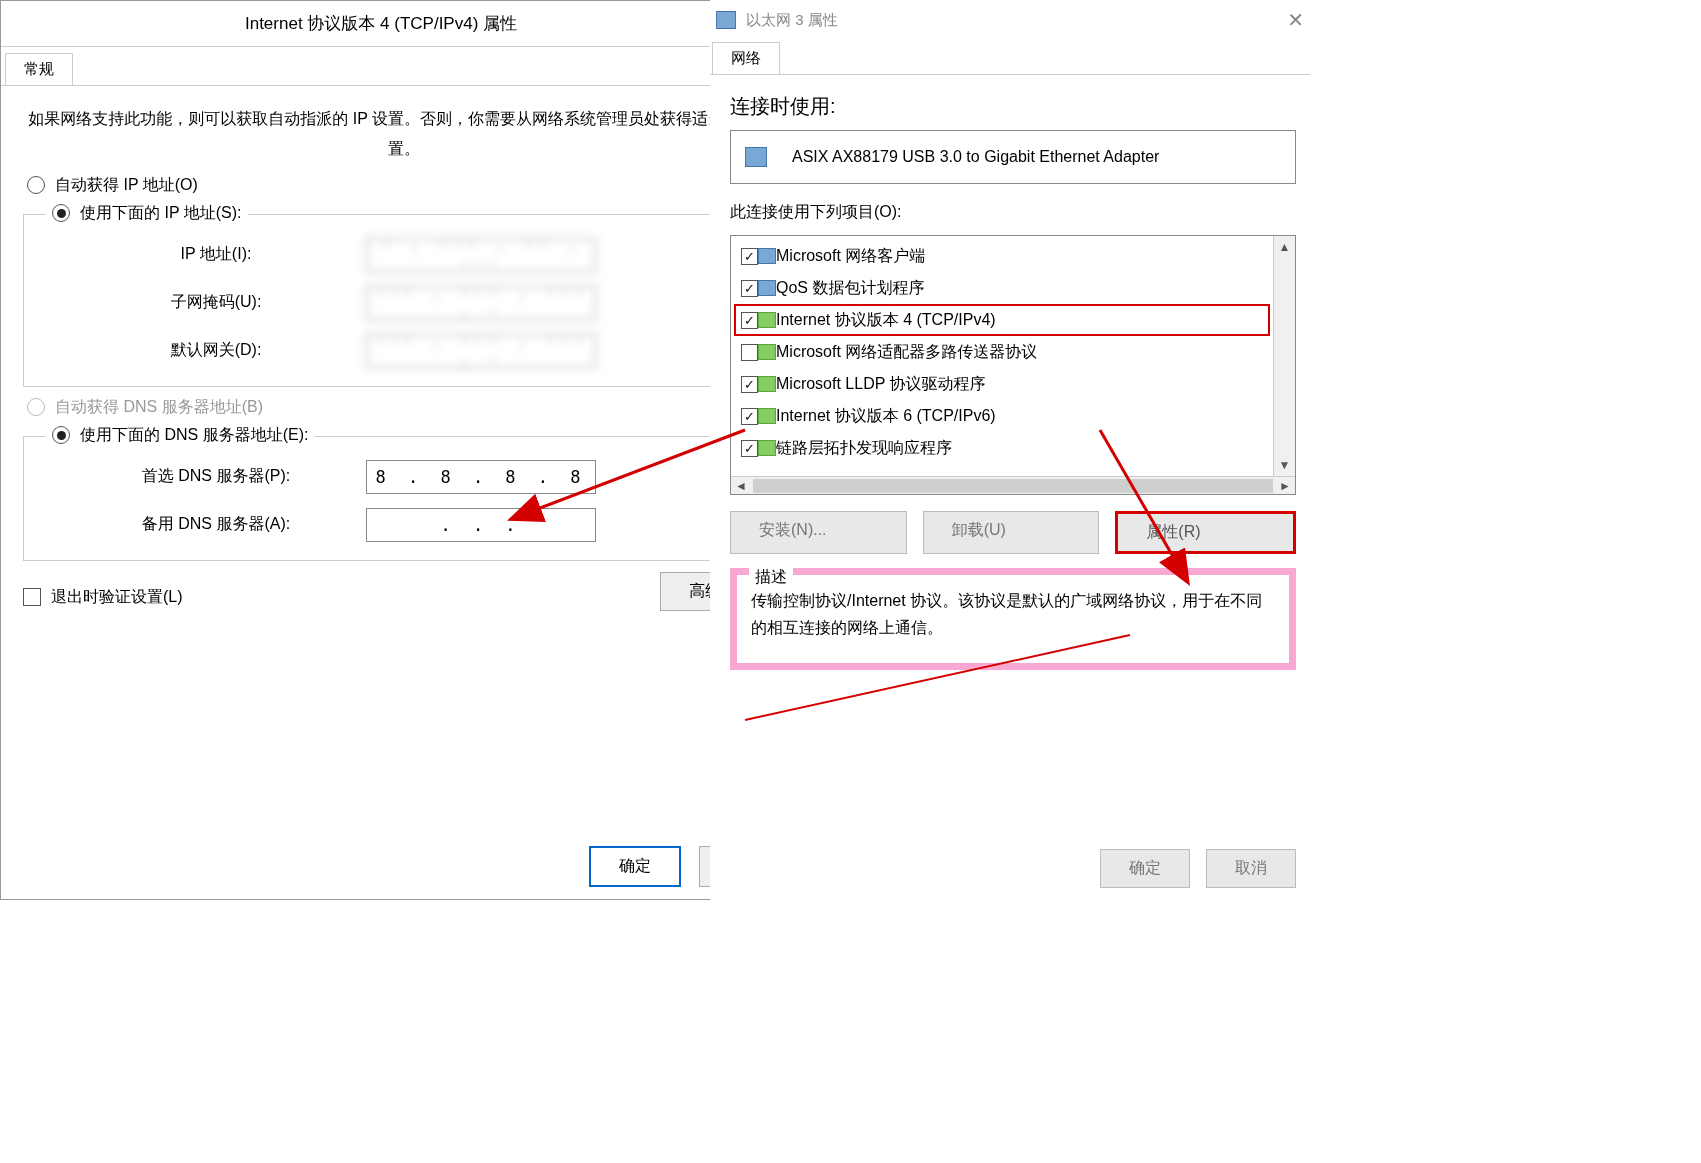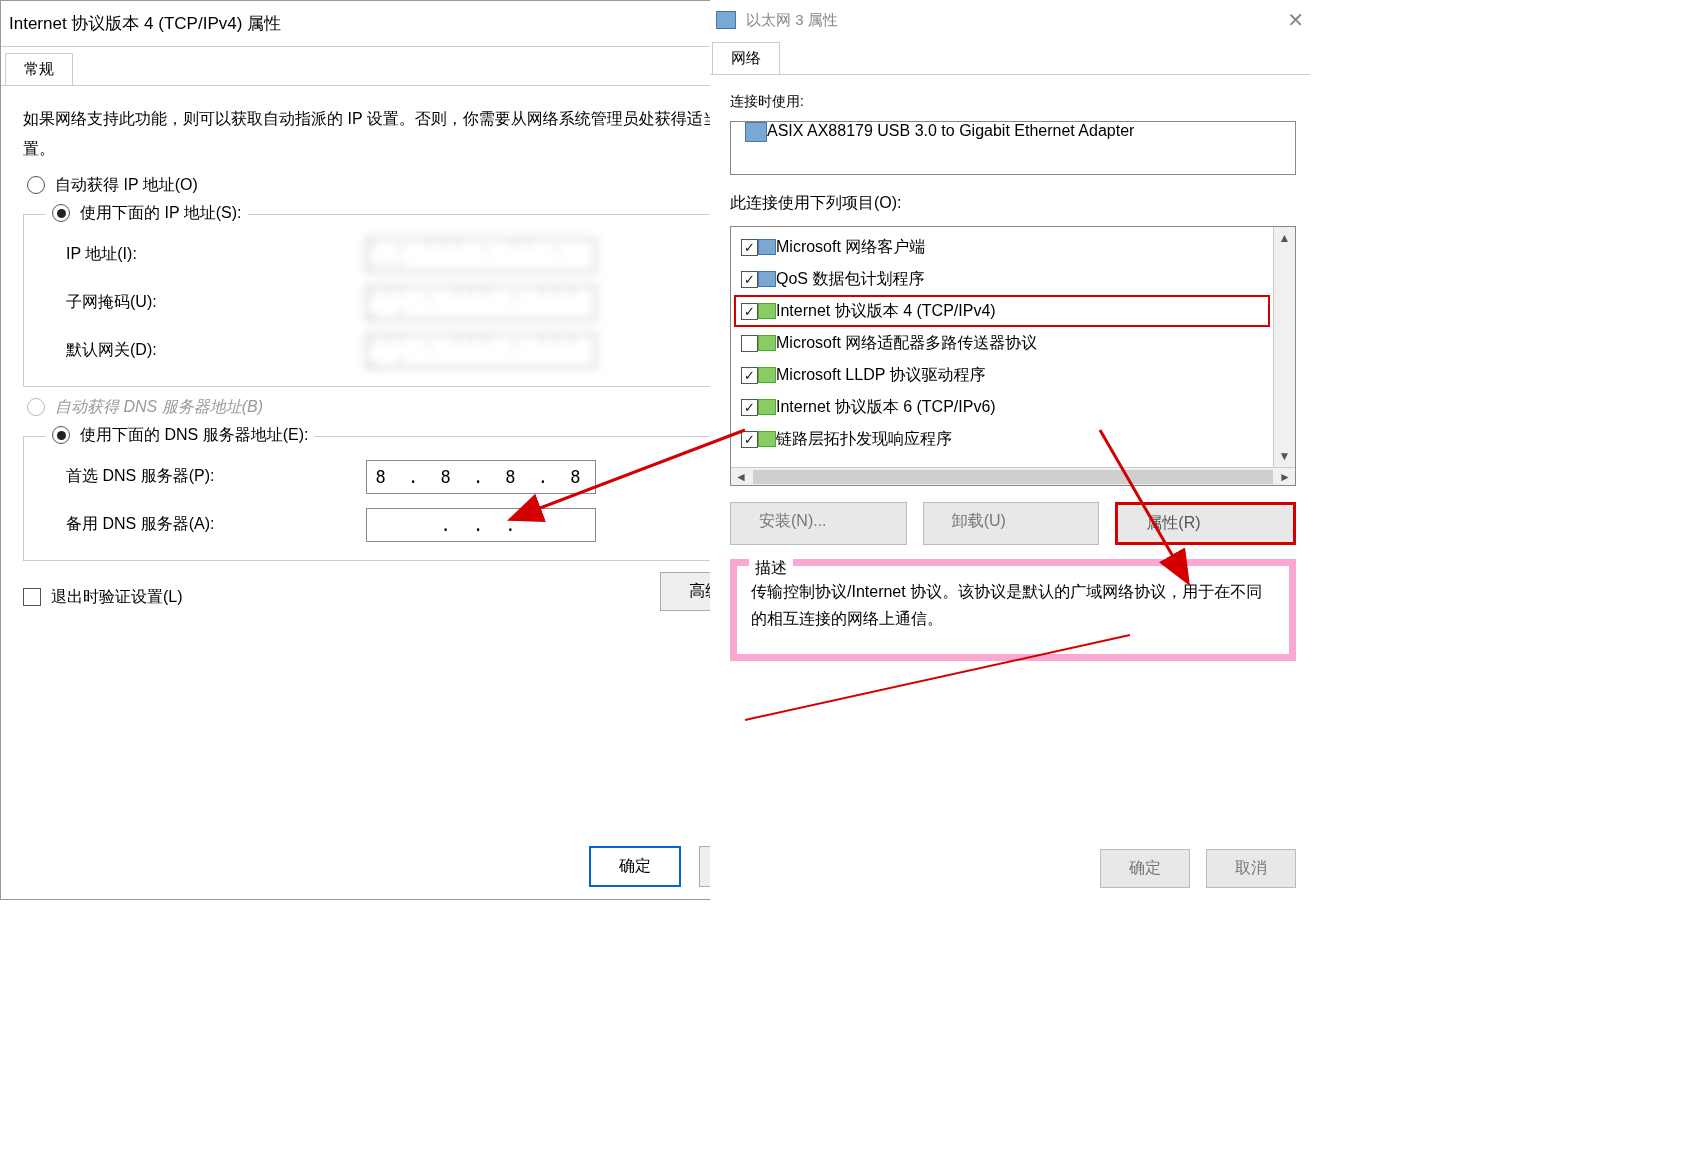--- a/index.html
+++ b/index.html
@@ -14,20 +14,21 @@
     overflow: hidden;
   }
 
   
   .dlg-left {
     position: absolute;
     left: 0; top: 0;
     width: 808px; height: 900px;
     border: 1px solid #999;
     background: #fff;
+    text-align: center;
   }
   .dlg-left .titlebar {
     height: 46px; border-bottom: 1px solid #ccc;
     display: flex; align-items: center;
     padding: 0 8px;
     font-size: 17px;
   }
   .dlg-left .titlebar .title { flex: 1; }
   .close-x {
     width: 46px; height: 46px; display:flex; align-items:center; justify-content:center;
@@ -55,21 +56,21 @@
     display:flex; align-items:center; gap:10px;
     margin: 10px 0 6px 4px;
     font-size: 16px;
   }
   .radio {
     width:18px; height:18px; border:1.5px solid #555; border-radius:50%;
     display:inline-flex; align-items:center; justify-content:center;
   }
   .radio.checked::after { content:""; width:9px; height:9px; border-radius:50%; background:#222; }
   .radio.disabled { border-color:#bbb; }
-  .radio-row.disabled { color:#999;font-style:italic; }
+  .radio-row.disabled { color:#999; }
   .field-row {
     display:flex; align-items:center; margin: 14px 0 0 24px;
     font-size: 16px;
   }
   .field-row .lbl { width: 300px; }
   .ipbox {
     border:1px solid #888; height:34px; width:230px;
     display:flex; align-items:center; justify-content:center;
     font-family: monospace; font-size:17px; letter-spacing:6px;
     background:#fff;
@@ -111,21 +112,21 @@
   .nic-icon { width:20px; height:18px; background:#7aa7d4; border:1px solid #4477aa; }
   .close2 { margin-left:auto; font-size:20px; color:#888; }
   .tabbar2 {
     display:flex; padding: 2px 2px 0 2px; border-bottom:1px solid #ccc;
   }
   .right-body {
     padding: 18px 14px 0 20px;
   }
   .adapter-box {
     border:1px solid #888; height:54px; margin-top:10px;
-    display:flex; align-items:flex-start; gap:0; padding:0 14px;
+    display:flex; align-items:center; gap:25px; padding:0 14px;
     font-size:16px;
   }
   .adapter-icn { width:22px; height:20px; background:#7aa7d4; border:1px solid #4477aa; }
   .cfg-row { display:flex; justify-content:flex-end; margin-top:16px; }
   .item-list {
     border:1px solid #888; height:260px; margin-top:12px;
     overflow:hidden; position:relative;
   }
   .item-scroll {
     position:absolute; right:0; top:0; bottom:18px; width:22px;
@@ -252,21 +253,21 @@
 <div class="dlg-right">
   <div class="titlebar2">
     <span class="nic-icon"></span>
     <span>以太网 3 属性</span>
     <span class="close2">✕</span>
   </div>
   <div class="tabbar2">
     <div class="tab">网络</div>
   </div>
   <div class="right-body">
-    <div style="font-size:14px;">连接时使用:</div>
+    <div style="font-size:20px;">连接时使用:</div>
     <div class="adapter-box">
       <span class="adapter-icn"></span>
       <span>ASIX AX88179 USB 3.0 to Gigabit Ethernet Adapter</span>
     </div>
     <div style="margin-top:18px; font-size:16px;">此连接使用下列项目(O):</div>
 
     <div class="item-list">
       <div id="items-host" style="padding:4px 24px 0 2px;">
           <div class="item">
             <span class="cbx on"></span>

